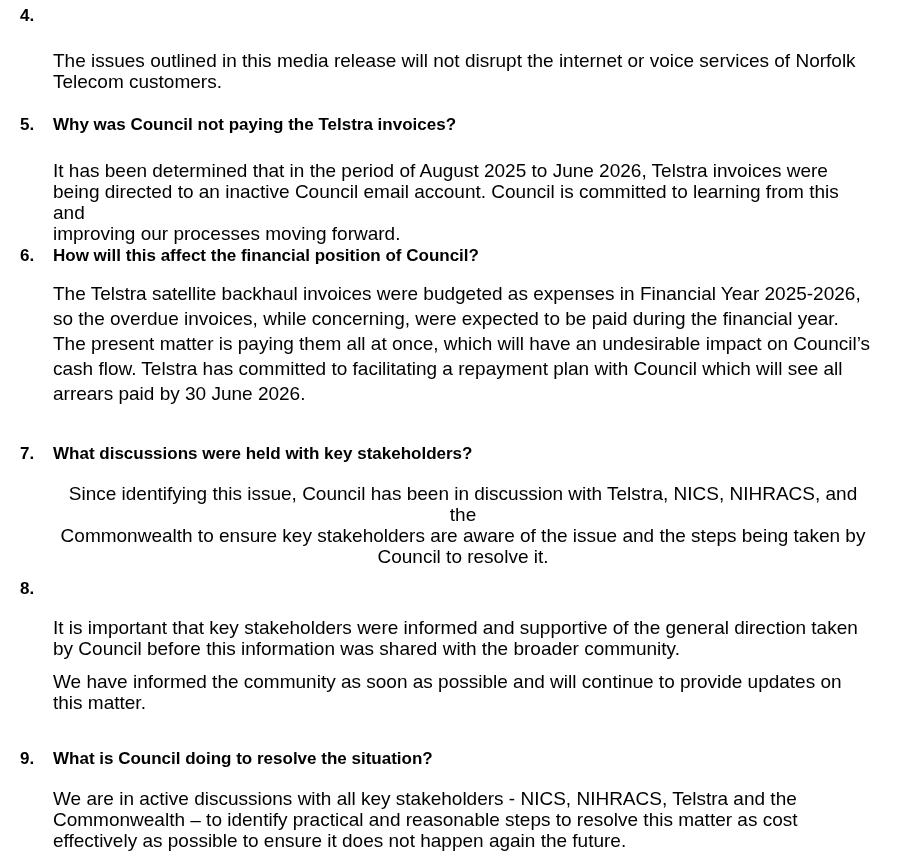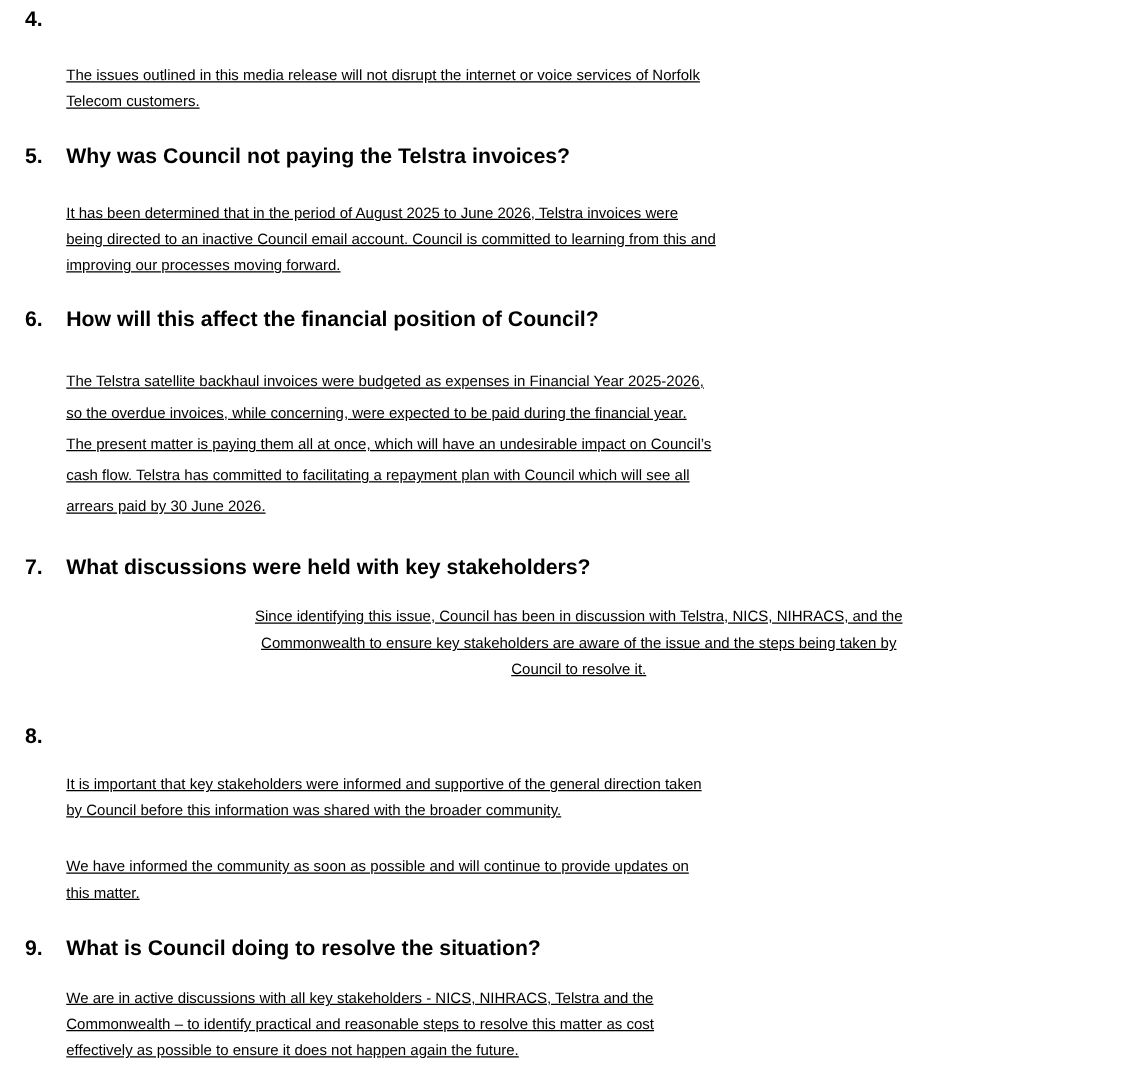--- a/index.html
+++ b/index.html
@@ -35,22 +35,21 @@
     .q-title {
       position: absolute;
       left: 53px;
       top: 0;
       white-space: nowrap;
     }
     .q-body {
       position: absolute;
       left: 53px;
       width: 820px;
-      font-size: 12px;
-      text-decoration: underline;
+      font-size: 19px;
     }
     .q-body p {
       margin: 0;
       white-space: pre-line;
     }
     .tight p { line-height: 21px; }
     .loose p { line-height: 25px; }
   </style>
 </head>
 <body>
@@ -75,21 +74,21 @@
 being directed to an inactive Council email account. Council is committed to learning from this and
 improving our processes moving forward.</p>
   </div>
 </section>
 
 <section class="q" style="top:245px;">
   <div class="q-head">
     <span class="q-num">6.</span>
     <span class="q-title">How will this affect the financial position of Council?</span>
   </div>
-  <div class="q-body loose" style="top:48px;">
+  <div class="q-body loose" style="top:36px;">
     <p>The Telstra satellite backhaul invoices were budgeted as expenses in Financial Year 2025-2026,
 so the overdue invoices, while concerning, were expected to be paid during the financial year.
 The present matter is paying them all at once, which will have an undesirable impact on Council’s
 cash flow. Telstra has committed to facilitating a repayment plan with Council which will see all
 arrears paid by 30 June 2026.</p>
   </div>
 </section>
 
 <section class="q" style="top:443px;">
   <div class="q-head">
@@ -103,21 +102,21 @@
   </div>
 </section>
 
 <section class="q" style="top:578px;">
   <div class="q-head">
     <span class="q-num">8.</span>
   </div>
   <div class="q-body tight" style="top:39px;">
     <p>It is important that key stakeholders were informed and supportive of the general direction taken
 by Council before this information was shared with the broader community.</p>
-    <p style="margin-top:24px;">We have informed the community as soon as possible and will continue to provide updates on
+    <p style="margin-top:12px;">We have informed the community as soon as possible and will continue to provide updates on
 this matter.</p>
   </div>
 </section>
 
 <section class="q" style="top:748px;">
   <div class="q-head">
     <span class="q-num">9.</span>
     <span class="q-title">What is Council doing to resolve the situation?</span>
   </div>
   <div class="q-body tight" style="top:40px;">

